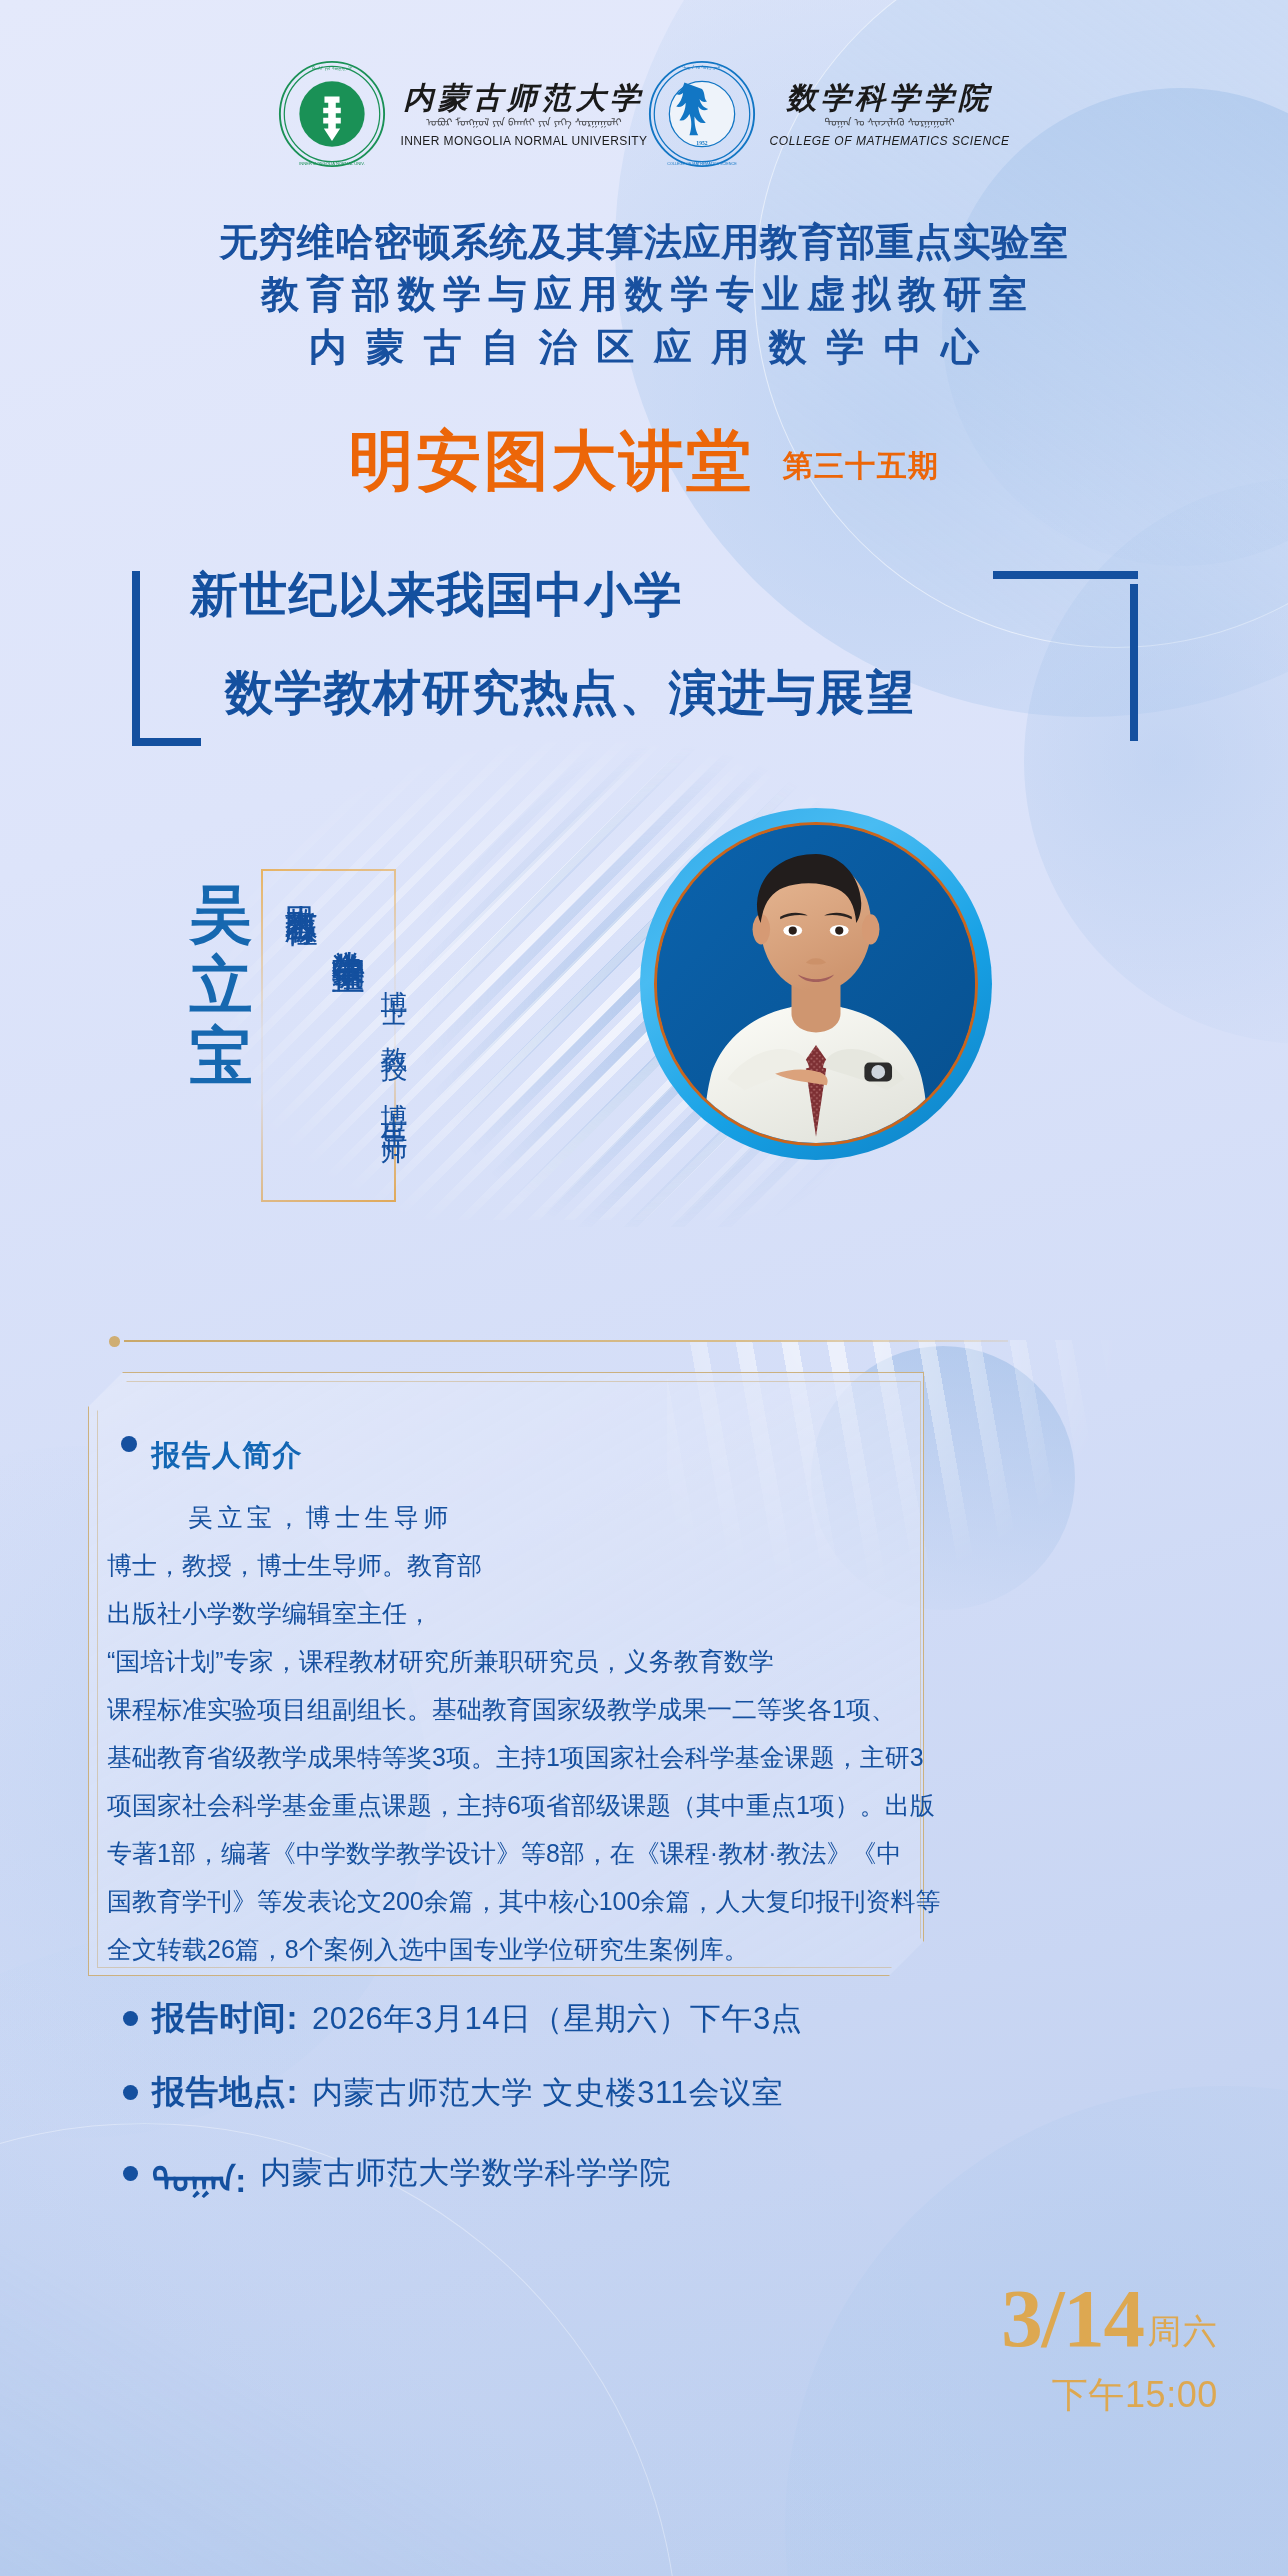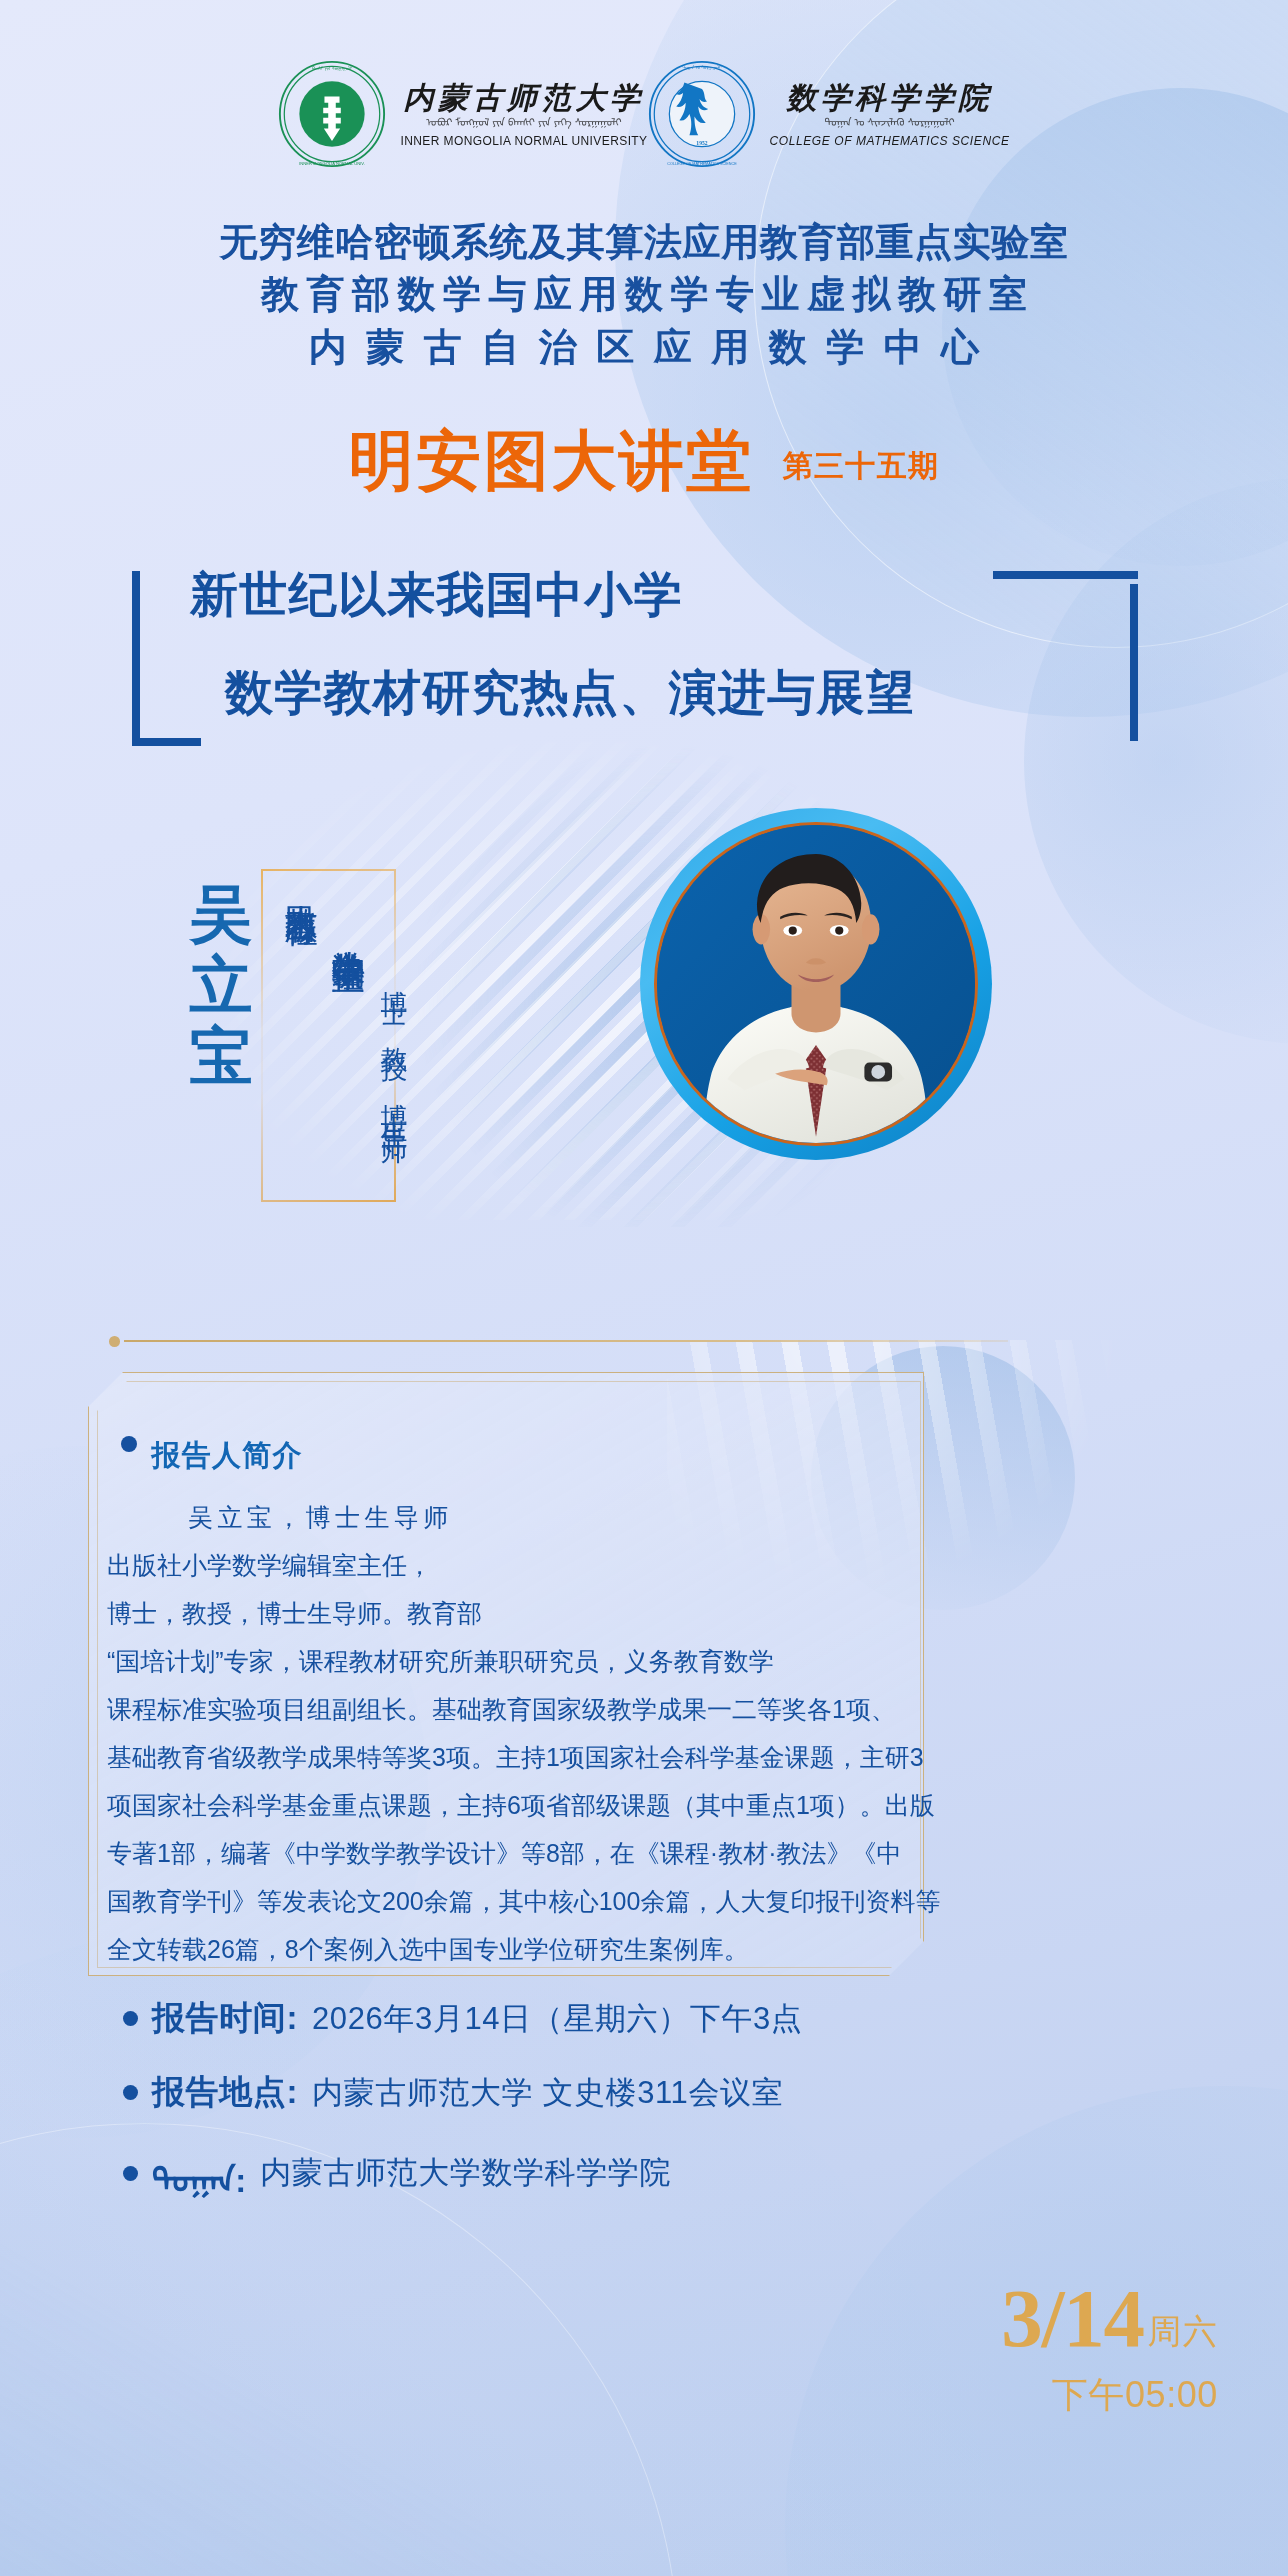--- a/index.html
+++ b/index.html
@@ -488,22 +488,22 @@
   <div class="bio-panel"></div>
   <div class="bio-panel-inner"></div>
 
   <div class="bio-head">
     <span class="bio-bullet"></span>
     <span class="bio-head-label">报告人简介</span>
   </div>
 
   <div class="bio-body">
     <div class="bio-line first">吴立宝，博士生导师</div>
+    <div class="bio-line">博士，教授，博士生导师。教育部</div>
     <div class="bio-line">出版社小学数学编辑室主任，</div>
-    <div class="bio-line">博士，教授，博士生导师。教育部</div>
     <div class="bio-line">“国培计划”专家，课程教材研究所兼职研究员，义务教育数学</div>
     <div class="bio-line">课程标准实验项目组副组长。基础教育国家级教学成果一二等奖各1项、</div>
     <div class="bio-line">基础教育省级教学成果特等奖3项。主持1项国家社会科学基金课题，主研3</div>
     <div class="bio-line">项国家社会科学基金重点课题，主持6项省部级课题（其中重点1项）。出版</div>
     <div class="bio-line">专著1部，编著《中学数学教学设计》等8部，在《课程·教材·教法》《中</div>
     <div class="bio-line">国教育学刊》等发表论文200余篇，其中核心100余篇，人大复印报刊资料等</div>
     <div class="bio-line">全文转载26篇，8个案例入选中国专业学位研究生案例库。</div>
   </div>
 
   <div class="details">
@@ -522,17 +522,17 @@
       <span class="d-label">ᠲᠣᠭᠠᠨ:</span>
       <span class="d-value">内蒙古师范大学数学科学学院</span>
     </div>
   </div>
 
   <div class="footer-date">
     <div class="fd-main">
       <span class="fd-num">3/14</span>
       <span class="fd-day">周六</span>
     </div>
-    <div class="fd-time">下午05:00</div>
+    <div class="fd-time">下午15:00</div>
   </div>
 
 </div>
 
 
 </body></html>

